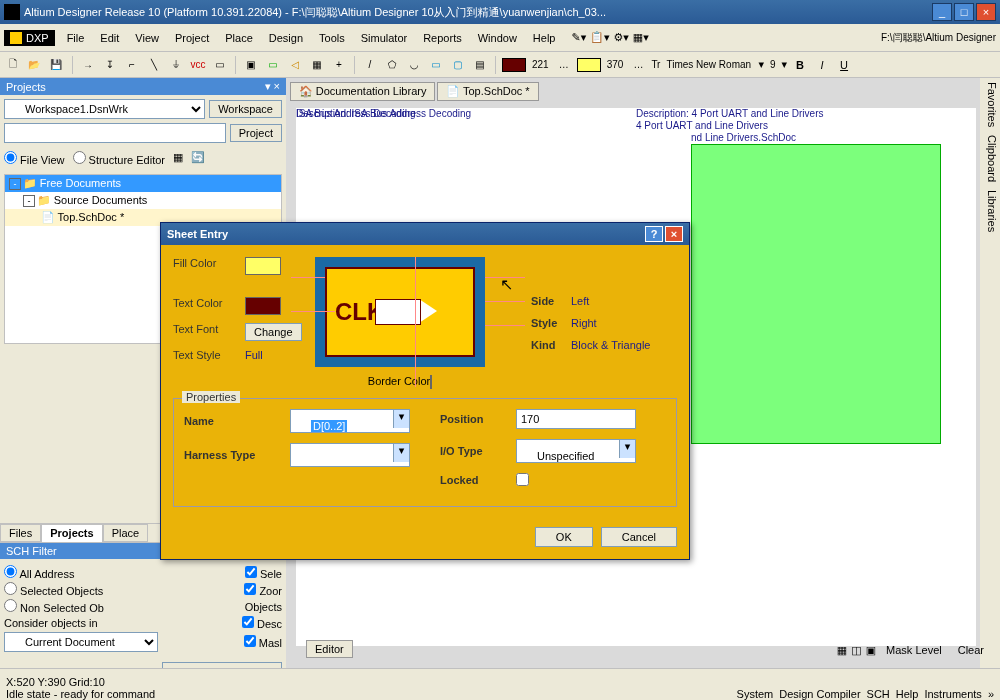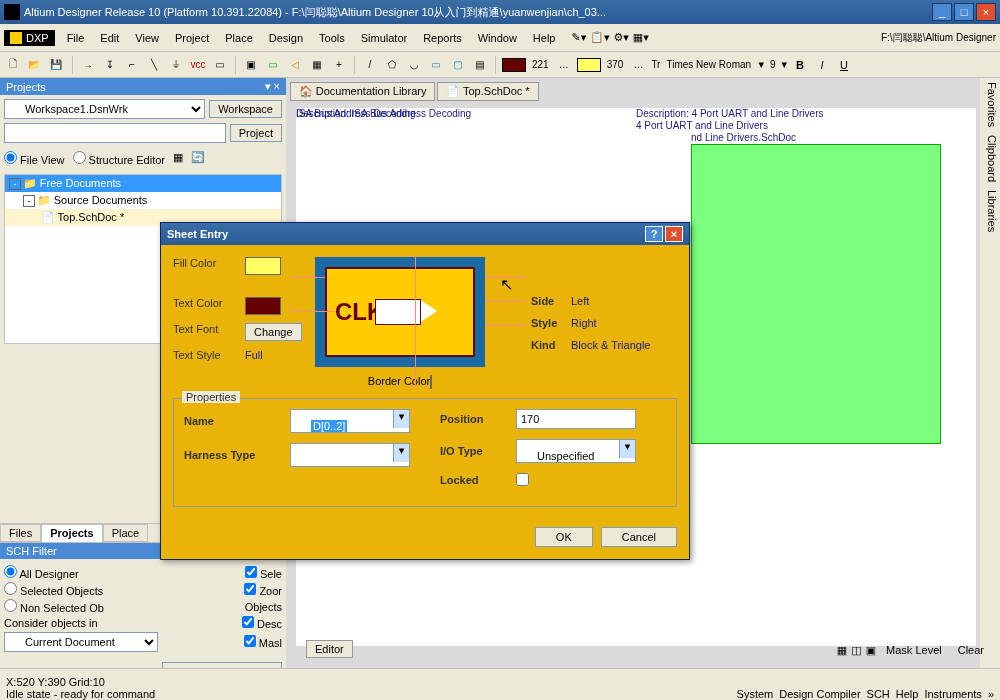--- a/index.html
+++ b/index.html
@@ -204,21 +204,21 @@
     </div>
     <div class="tabs">
       <div class="tab">Files</div>
       <div class="tab active">Projects</div>
       <div class="tab">Place</div>
     </div>
     <div class="sch-filter">
       <div class="sch-head">SCH Filter</div>
       <div class="sch-body">
         <div class="r">
-            <label><input type="radio" checked="" style=""> <span>All Designer</span></label>
+            <label><input type="radio" checked="" style=""> <span>All Address</span></label>
             <span style="margin-left:auto"><input type="checkbox" class="chk" checked="" style=""> <span>Sele</span></span>
           </div>
         <div class="r">
             <label><input type="radio" style=""> <span>Selected Objects</span></label>
             <span style="margin-left:auto"><input type="checkbox" class="chk" checked="" style=""> <span>Zoor</span></span>
           </div>
         <div class="r">
             <label><input type="radio" style=""> <span>Non Selected Ob</span></label>
             <span style="margin-left:auto">Objects</span>
           </div>

